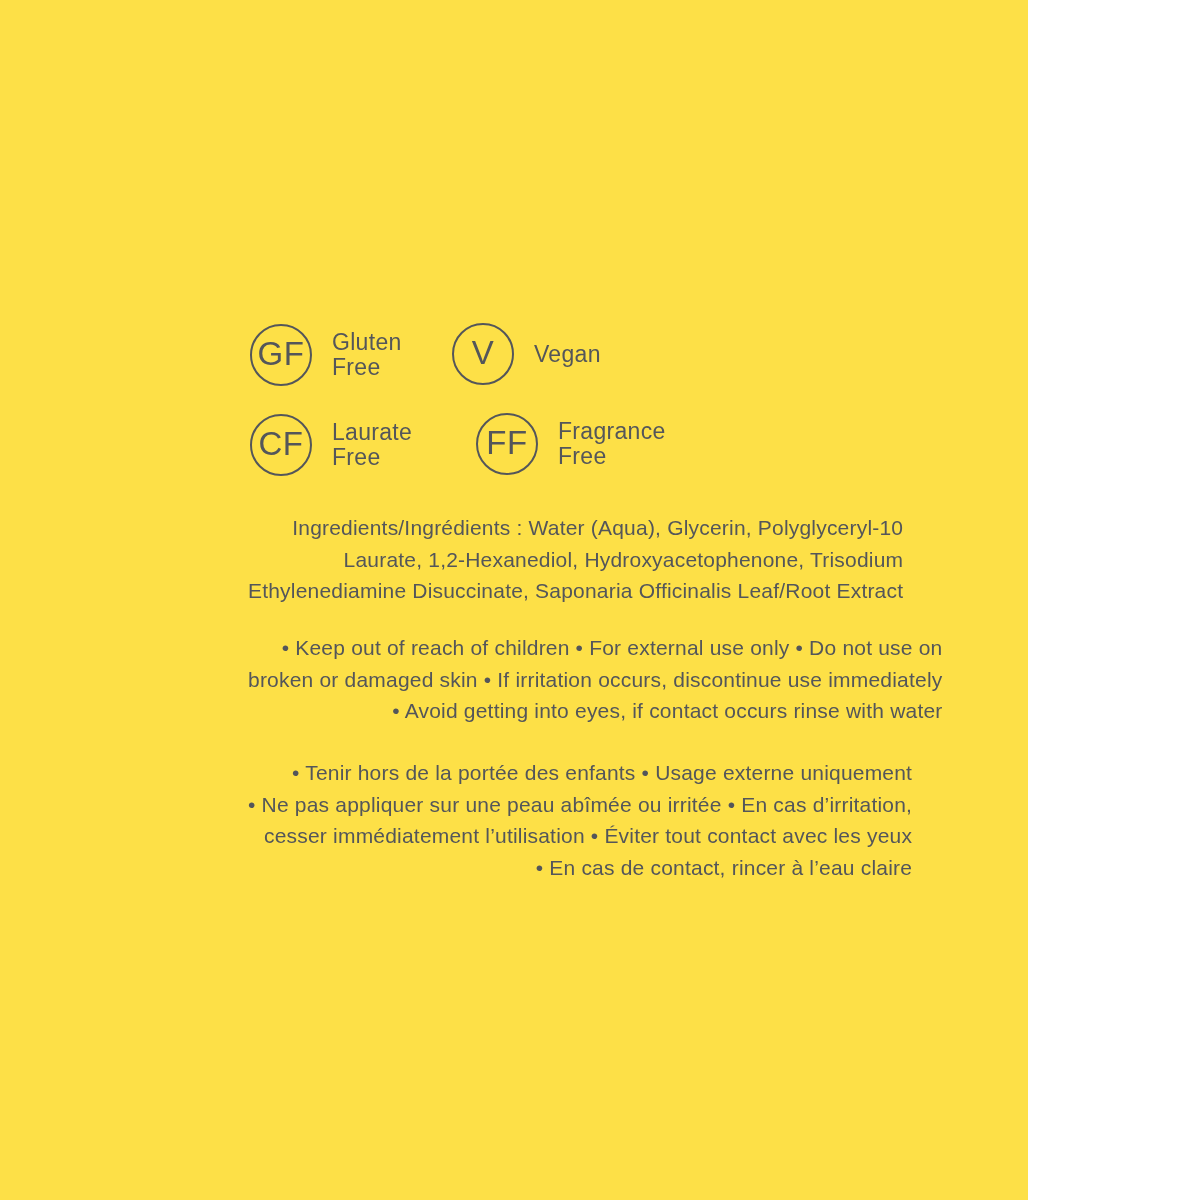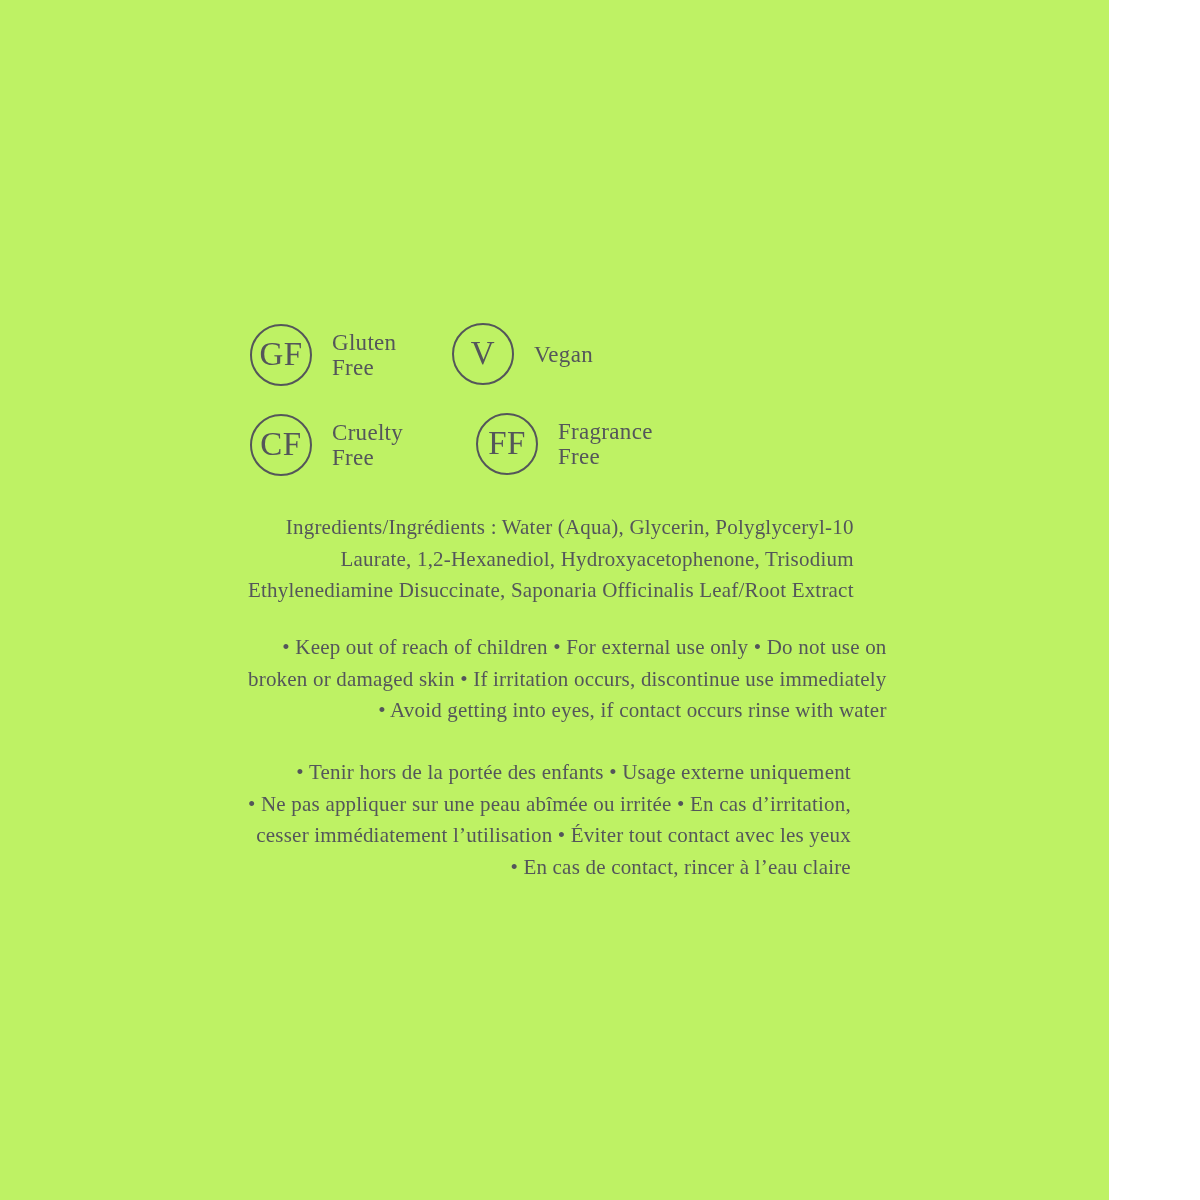--- a/index.html
+++ b/index.html
@@ -1,23 +1,23 @@
 <!DOCTYPE html>
 <html><head>
 <meta charset="utf-8">
 <style>
   * { margin: 0; padding: 0; box-sizing: border-box; }
   html, body { background: #ffffff; }
   .canvas {
     position: relative;
-    width: 1109px;
+    width: 1028px;
     height: 1200px;
-    background: #bef264;
+    background: #fde047;
     overflow: hidden;
-    font-family: Liberation Serif, serif;
+    font-family: Liberation Sans, sans-serif;
     color: #54565a;
   }
   .badge {
     position: absolute;
     display: flex;
     align-items: center;
     gap: 20px;
   }
   .badge-circle {
     width: 62px;
@@ -80,21 +80,21 @@
       <div>Vegan</div>
 
     </div>
   </div>
 
   <div class="badge" style="left:250px; top:414px;">
     <div class="badge-circle">
       <span class="badge-abbr">CF</span>
     </div>
     <div class="badge-label">
-      <div>Cruelty</div>
+      <div>Laurate</div>
       <div>Free</div>
     </div>
   </div>
 
   <div class="badge" style="left:476px; top:413px;">
     <div class="badge-circle">
       <span class="badge-abbr">FF</span>
     </div>
     <div class="badge-label">
       <div>Fragrance</div>

